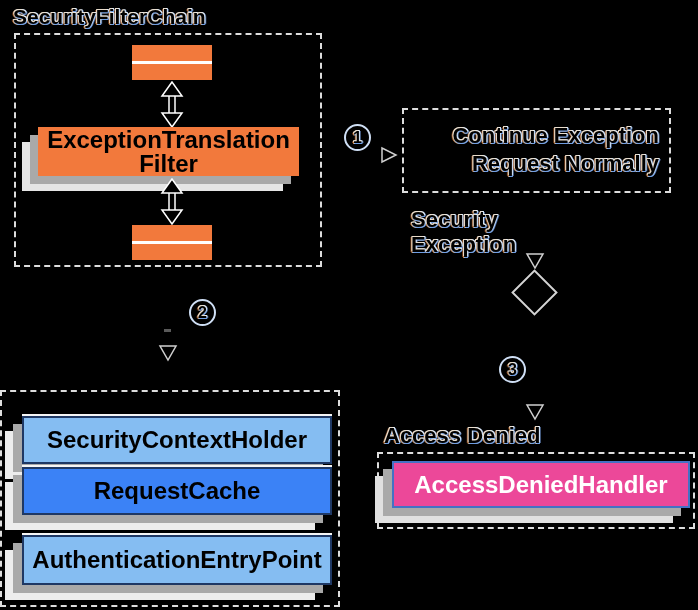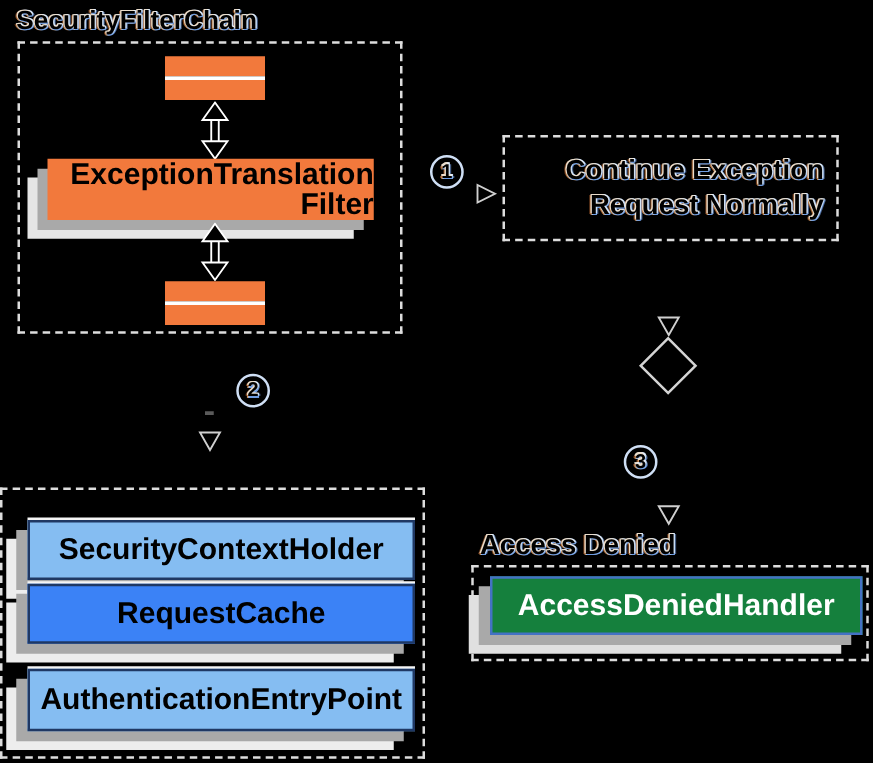--- a/index.html
+++ b/index.html
@@ -46,40 +46,40 @@
   
   .bars{position:absolute;width:80px;}
   .bars-top{left:116px;top:10px;}
   .bars-bottom{left:116px;top:190px;}
   .bar{width:80px;height:16px;background:#F2793C;}
   .bar-gap{width:80px;height:3px;background:#fff;}
   
   .etf-box{
     position:absolute;left:22px;top:92px;width:261px;height:49px;
     background:#F2793C;color:#000;
-    font-size:24px;line-height:24px;text-align:right;
+    font-size:24px;line-height:24px;text-align:center;
     display:flex;flex-direction:column;justify-content:center;
     box-shadow:-8px 8px 0 #a9a9a9,-16px 15px 0 #e5e5e5;
   }
   
   .card{
     position:absolute;box-sizing:border-box;
     border:2px solid #1F3864;
     display:flex;align-items:center;justify-content:center;
     font-size:24px;color:#000;
     box-shadow:0 -2px 0 #f5f5f5,-9px 8px 0 #a9a9a9,-17px 15px 0 #ededed;
   }
   .card-blue{background:#85BDF2;}
   .card-gray{background:#3b82f6;}
   .card-1{left:20px;top:24px;width:310px;height:48px;}
   .card-2{left:20px;top:75px;width:310px;height:48px;}
   .card-3{left:20px;top:143px;width:310px;height:50px;}
   .card-navy{
     left:13px;top:7px;width:298px;height:47px;
-    background:#15803d;border:2px solid #4472C4;color:#fff;
+    background:#ec4899;border:2px solid #4472C4;color:#fff;
     box-shadow:-9px 8px 0 #a9a9a9,-17px 15px 0 #e0e0e0;
   }
   
   .badge{
     position:absolute;width:23px;height:23px;
     border:2px solid #cfdff5;border-radius:50%;
     background:#000;
     display:flex;align-items:center;justify-content:center;
     font-size:16px;
   }
@@ -142,20 +142,24 @@
 
   <svg class="arrowhead" style="left:380px;top:146px" width="18" height="18">
     <polygon points="2,2 2,16 16,9" fill="#000" stroke="#cfcfcf" stroke-width="1.5"></polygon>
   </svg>
 
   <div class="dashed continue-box outlined">
     <div>Continue Exception</div>
     <div>Request Normally</div>
   </div>
 
+  <div class="label outlined sec-exc">
+    <div>Security</div>
+    <div>Exception</div>
+  </div>
 
   <svg class="arrowhead" style="left:525px;top:252px" width="20" height="18">
     <polygon points="2,2 18,2 10,16" fill="#000" stroke="#cfcfcf" stroke-width="1.5"></polygon>
   </svg>
 
   <div class="diamond"></div>
 
   <div class="badge badge-2 outlined">
     <span>2</span>
   </div>

